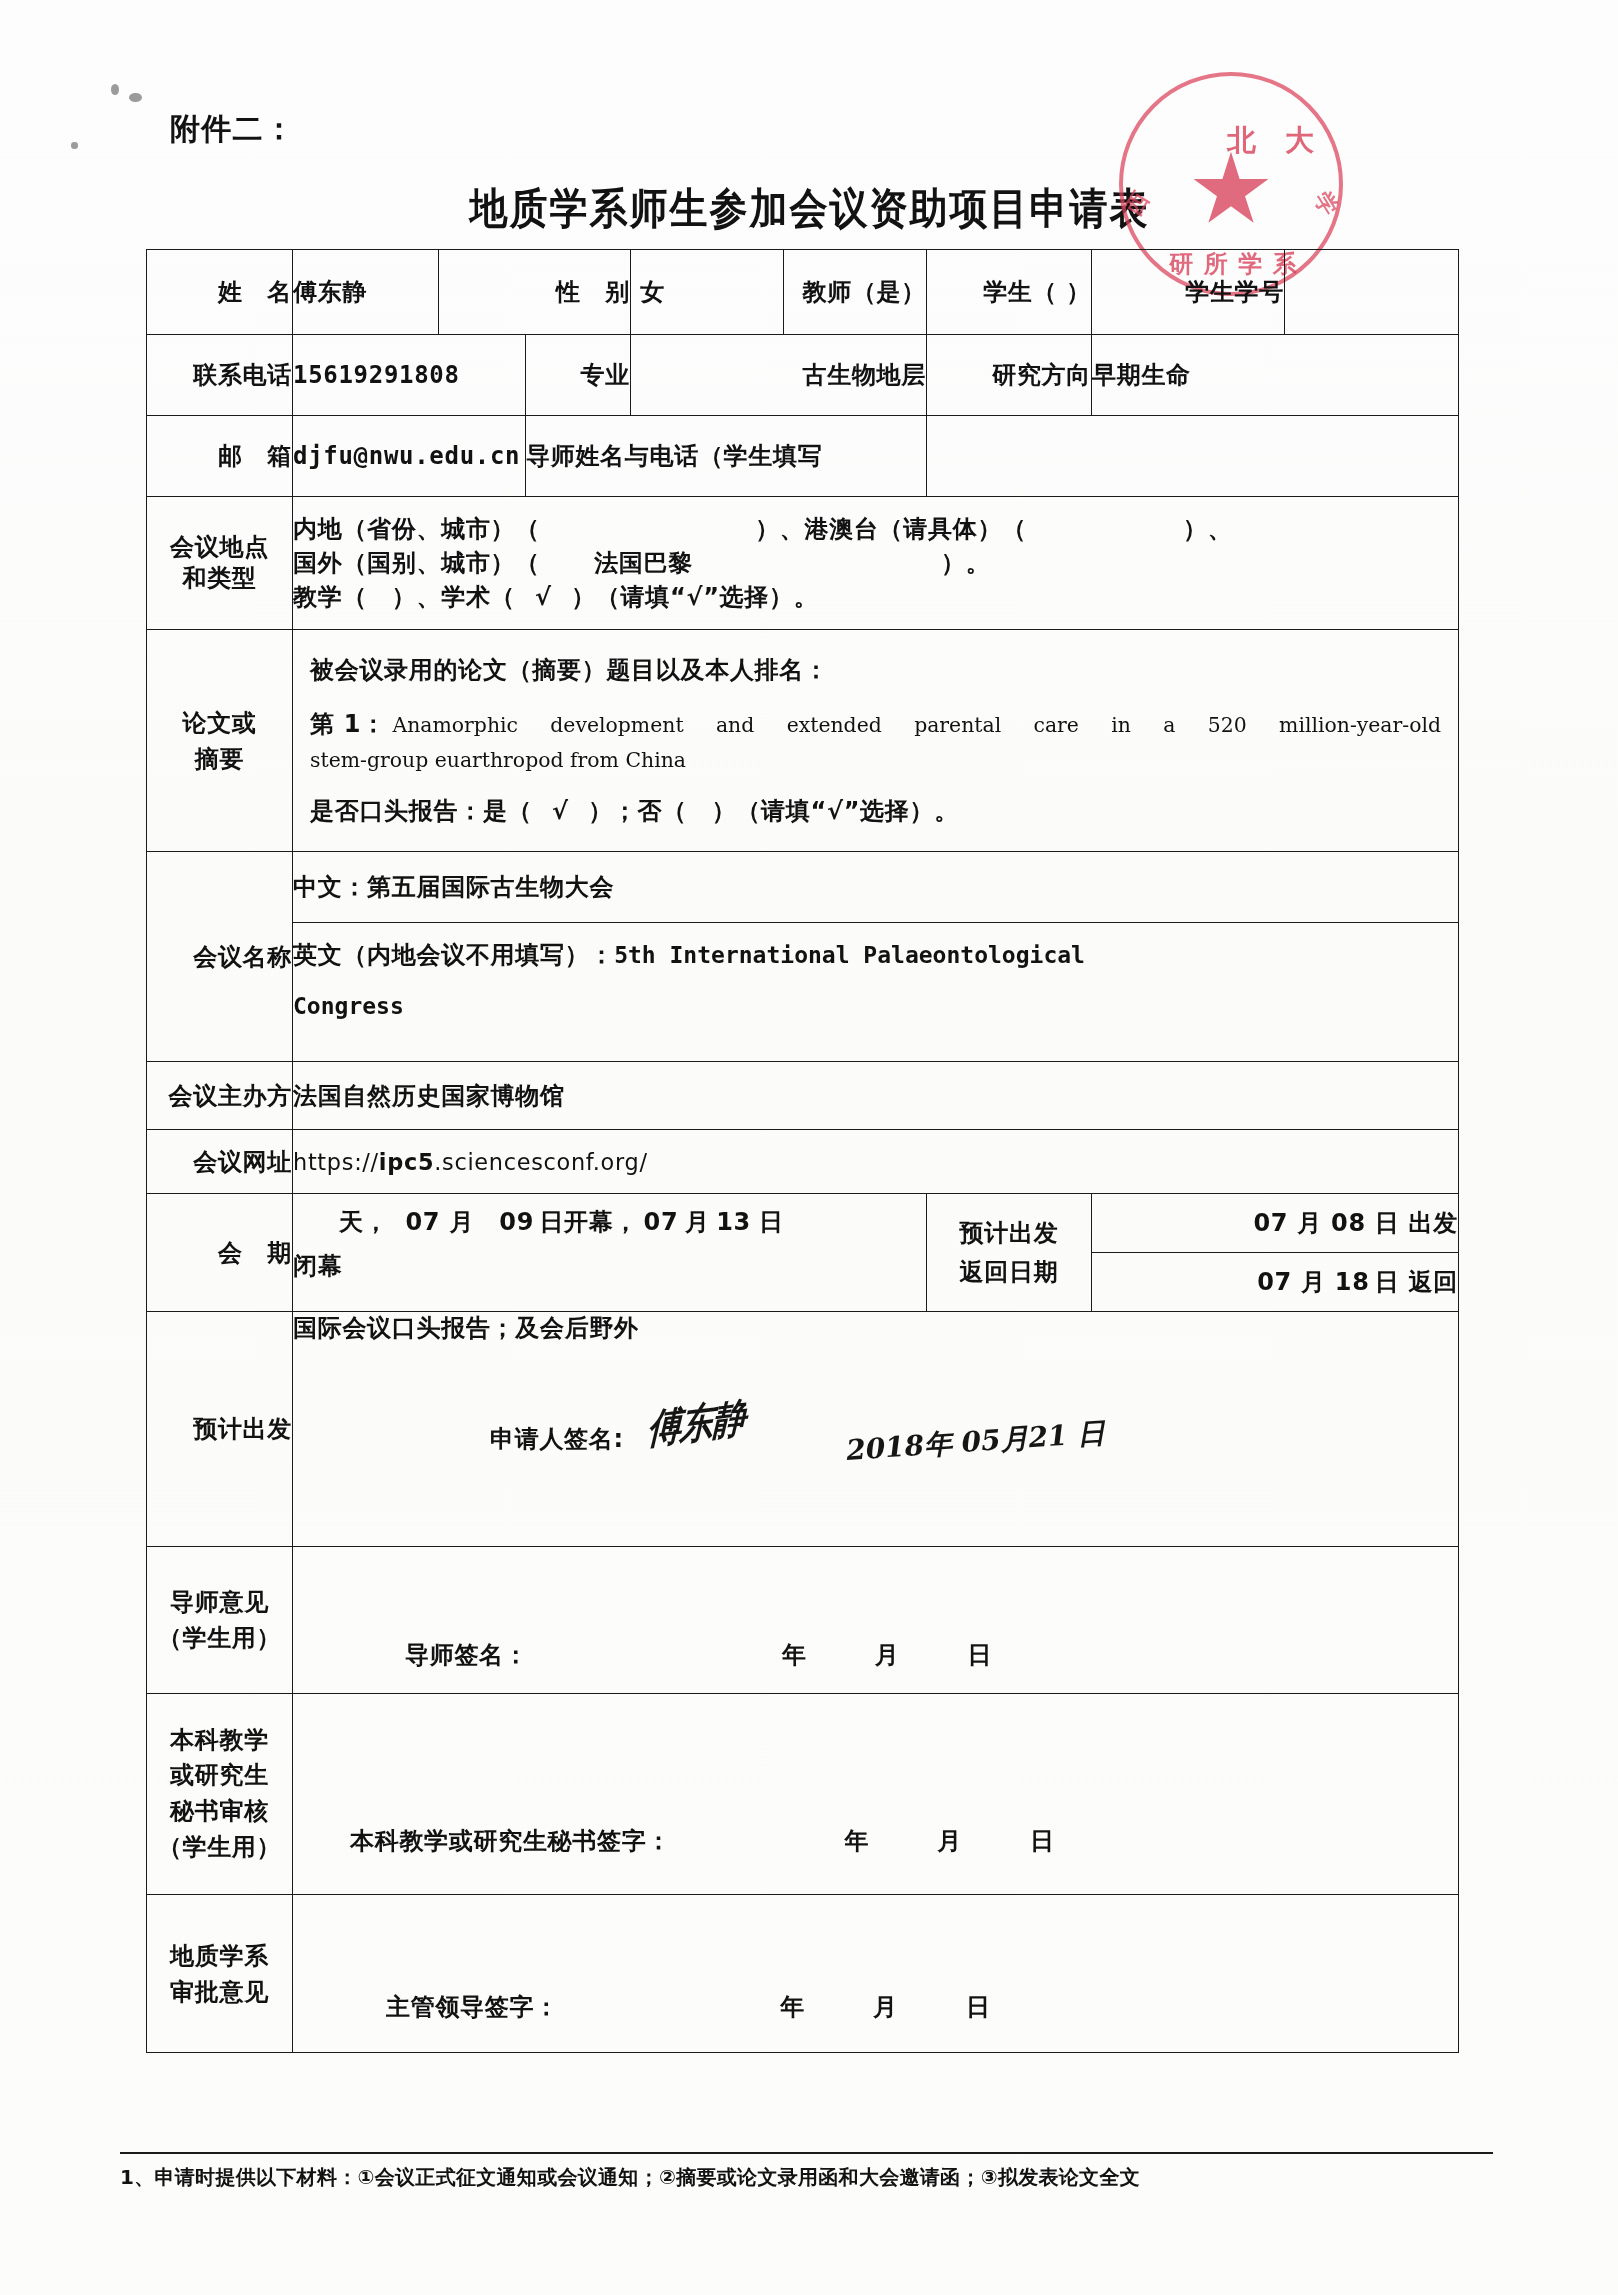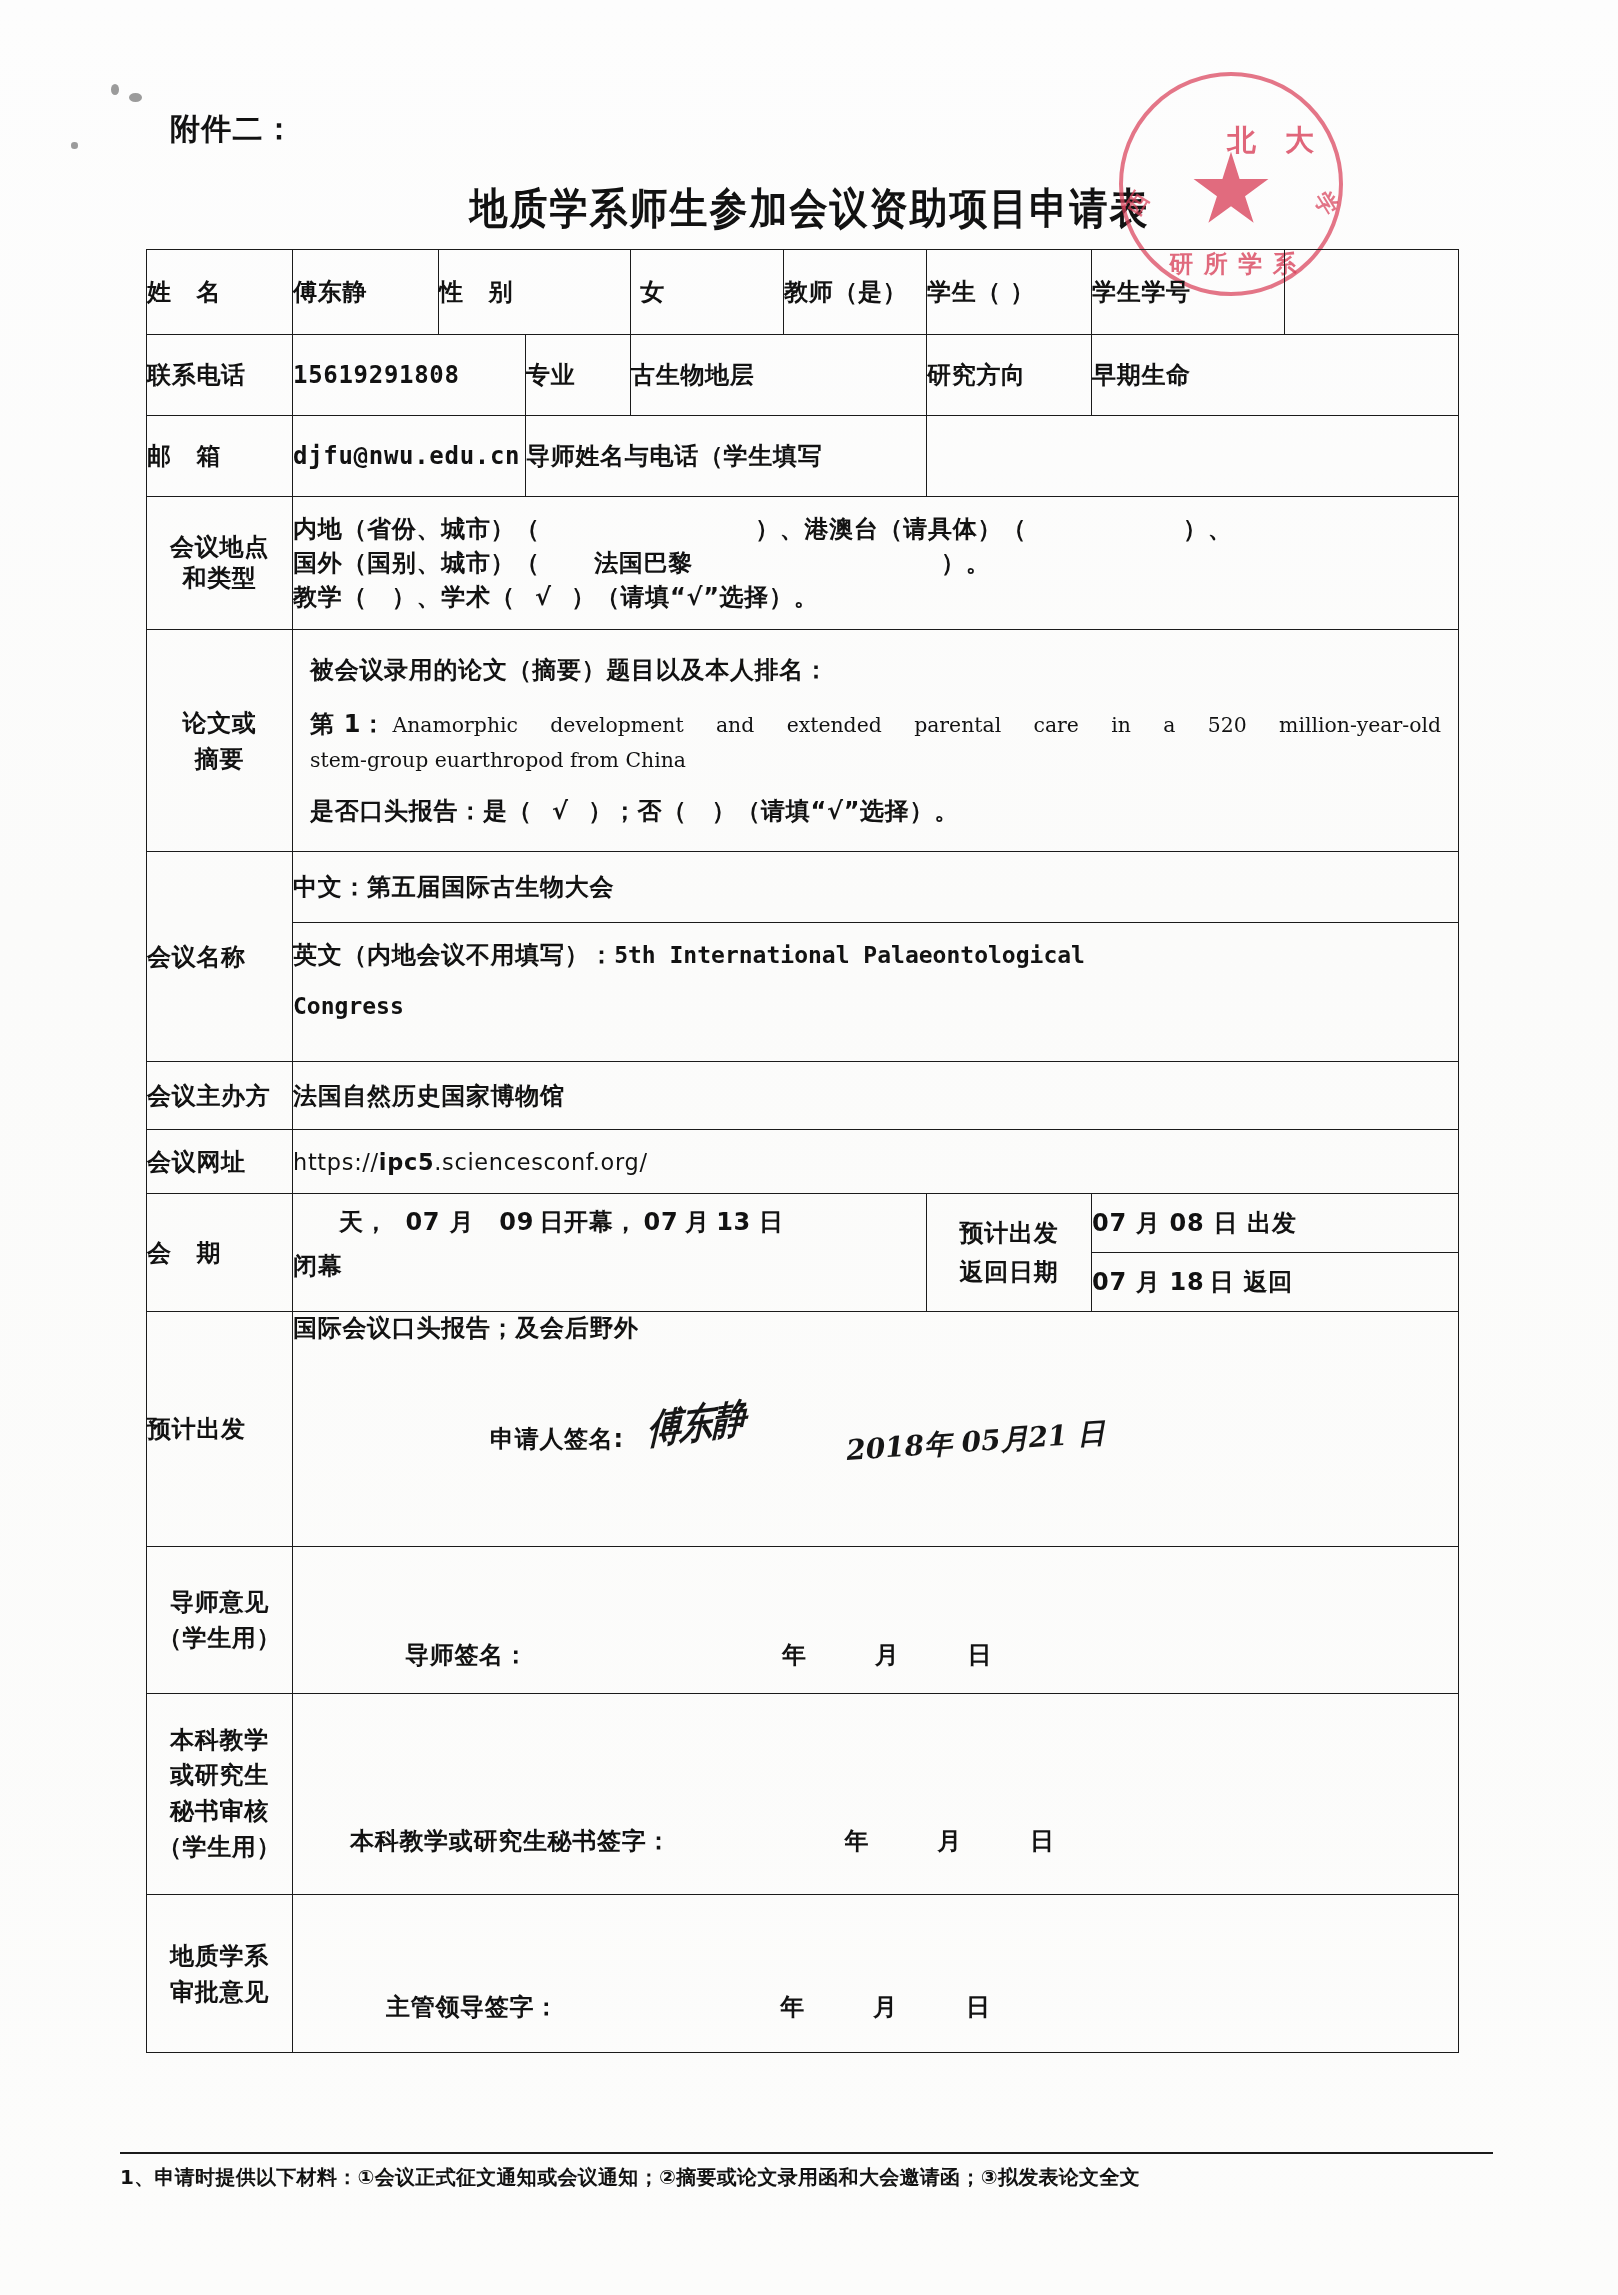--- a/index.html
+++ b/index.html
@@ -136,21 +136,21 @@
   }
   table.form td {
     border: 1.3px solid #1b1b1b;
     padding: 0;
     vertical-align: middle;
     font-size: 24px;
     font-weight: 700;
     letter-spacing: 0.7px;
   }
   td.lbl {
-    text-align: left;
+    text-align: right;
     font-size: 24px;
     font-weight: 700;
   }
   td.pad {
     padding: 9.2px 13px;
   }
   .cell-val {
     padding-left: 14.5px;
     font-weight: 700;
   }

